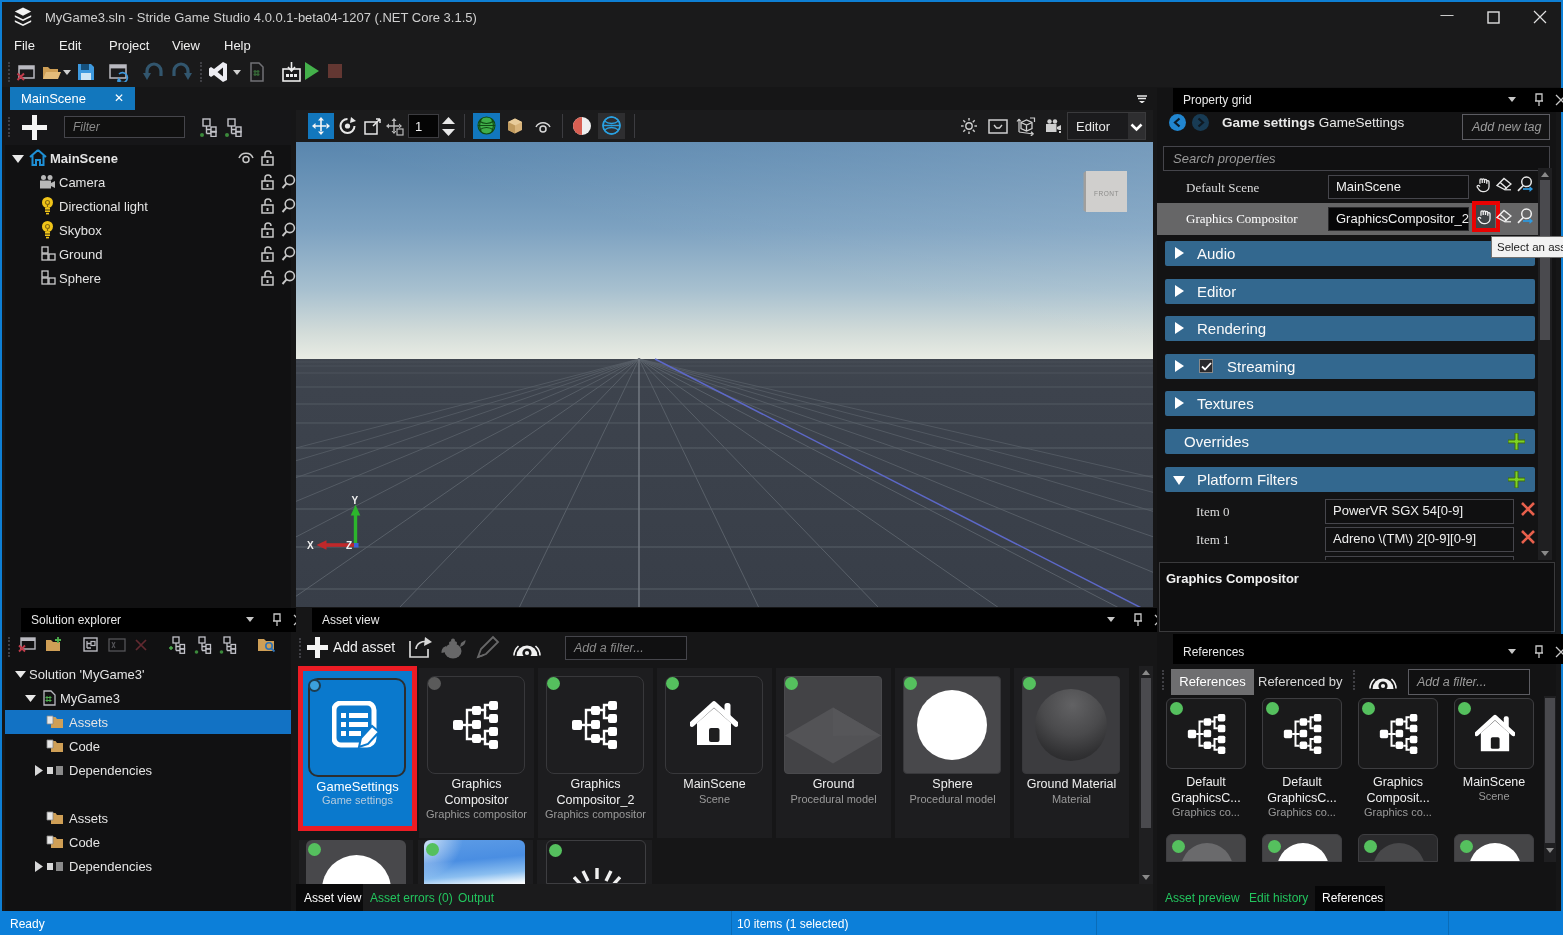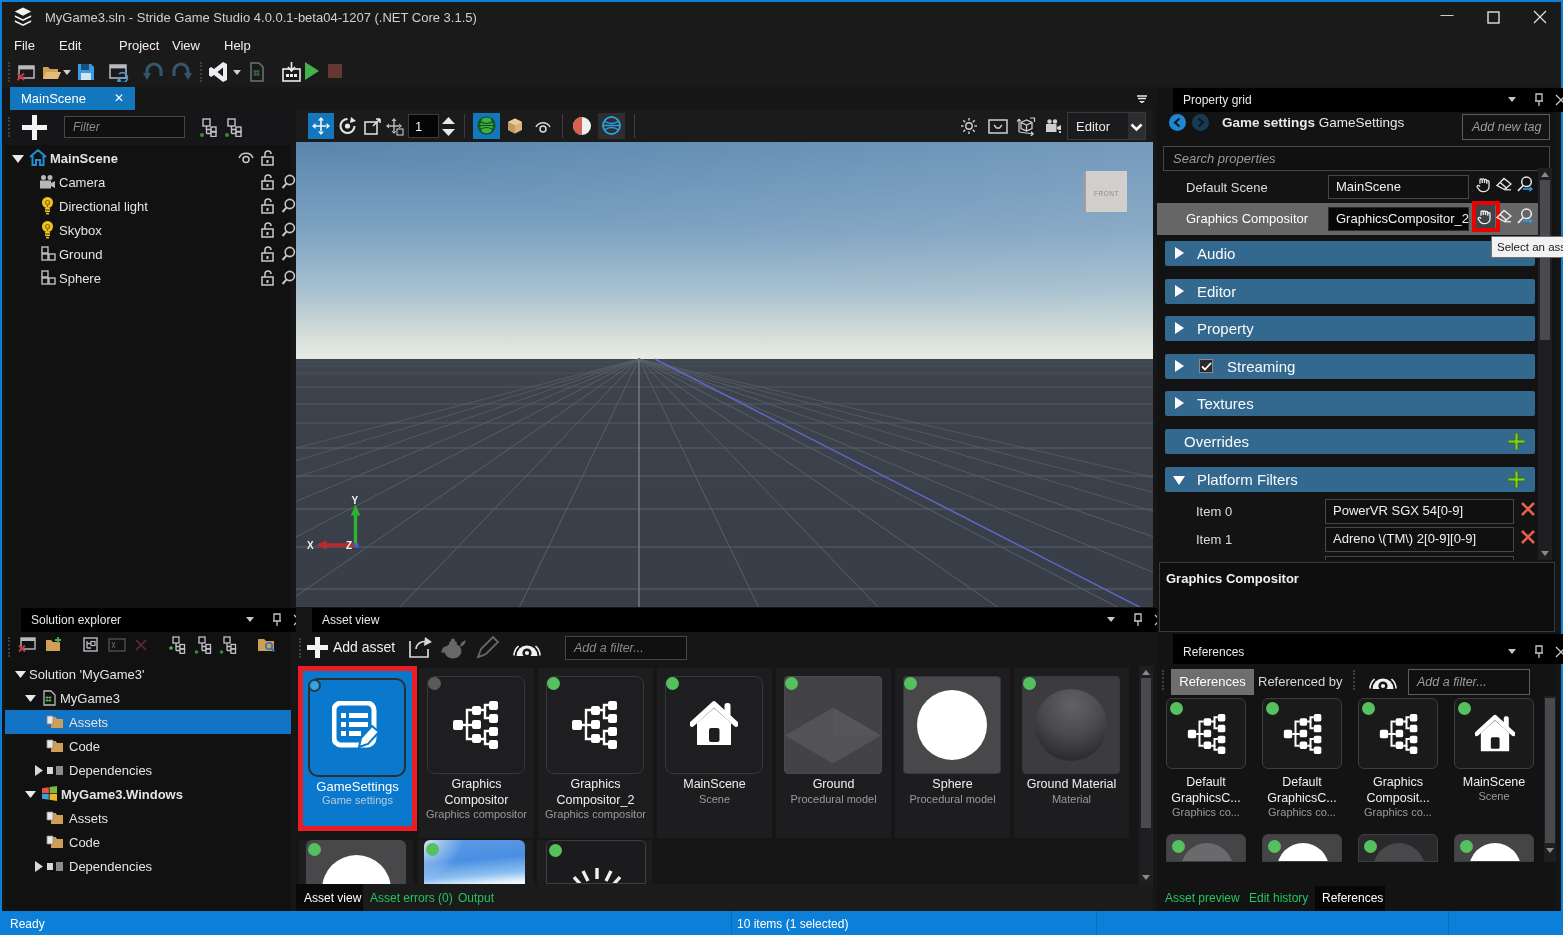--- a/index.html
+++ b/index.html
@@ -41,21 +41,21 @@
 #viewport { left:296px; top:142px; width:857px; height:465px; background:#3d434d; }
 
 #assetpanel { left:296px; top:608px; width:857px; height:303px; background:#161617; }
 
 #proppanel { left:1157px; top:88px; width:399px; height:546px; background:#131314; }
 .secthead { position:absolute; left:8px; width:370px; height:25px; background:#33688f; border-radius:2px; color:#fafafa; }
 .secthead .t { position:absolute; left:32px; top:4px; font-size:15px; }
 .tri-r { position:absolute; width:0; height:0; border:6px solid transparent; border-left:9px solid #fff; }
 .tri-d { position:absolute; width:0; height:0; border:6px solid transparent; border-top:9px solid #fff; }
 .pinput { position:absolute; background:#101011; border:1px solid #46464c; color:#f0f0f0; font-size:13px; padding-top:3px; padding-left:7px; }
-.plabel { position:absolute; font-size:13px; color:#dcdcdc; }
+.plabel { position:absolute; font-size:13px; color:#dcdcdc;font-family:Liberation Serif, serif; }
 
 #refpanel { left:1157px; top:634px; width:399px; height:277px; background:#131314; }
 
 #statusbar { left:0; top:911px; width:1563px; height:24px; background:#0c7fd9; }
 #statusbar .s { position:absolute; top:6px; font-size:12px; color:#fff; }
 #statusbar .sep { position:absolute; top:0; width:1px; height:24px; background:#0a6cb8; }
 
 .tile { position:absolute; width:115px; height:170px; background:#1d1d1f; }
 .tile .sq { position:absolute; left:8px; top:8px; width:98px; height:98px; background:#1e1e20; border:1px solid #38383b; border-radius:8px; }
 .tile .nm { position:absolute; left:0; top:108px; width:115px; text-align:center; font-size:12.5px; color:#f0f0f0; line-height:16px; }
@@ -88,21 +88,21 @@
 <div id="titletext" class="abs">MyGame3.sln - Stride Game Studio 4.0.0.1-beta04-1207 (.NET Core 3.1.5)</div>
 <div class="abs winbtn" style="left:1434px;top:7px;">—</div>
 <svg class="abs" style="left:1487px;top:11px;" width="13" height="13">
     <rect x="1" y="1" width="11" height="11" fill="none" stroke="#e0e0e0" stroke-width="1.4"></rect>
   </svg>
 <svg class="abs" style="left:1533px;top:10px;" width="14" height="14">
     <path d="M1 1 L13 13 M13 1 L1 13" stroke="#e0e0e0" stroke-width="1.2"></path>
   </svg>
 <div class="abs menuitem" style="left:14px;">File</div>
 <div class="abs menuitem" style="left:59px;">Edit</div>
-<div class="abs menuitem" style="left:119px;">Project</div>
+<div class="abs menuitem" style="left:109px;">Project</div>
 <div class="abs menuitem" style="left:172px;">View</div>
 <div class="abs menuitem" style="left:224px;">Help</div>
 
 <div class="abs grip" style="left:8px;top:62px;"></div>
 <svg class="abs" style="left:16px;top:63px;" width="20" height="19">
   <rect x="3" y="3" width="15" height="12" fill="none" stroke="#b9b9c0" stroke-width="1.5"></rect>
   <rect x="3" y="3" width="15" height="3.4" fill="#b9b9c0"></rect>
   <path d="M1.5 10.5 L8 17 M8 10.5 L1.5 17" stroke="#c13b4a" stroke-width="2"></path>
 </svg>
 <svg class="abs" style="left:42px;top:63px;" width="20" height="18">
@@ -391,32 +391,20 @@
   </div>
   <div class="srow" style="top:150px;">
     <svg class="abs" style="left:30px;top:7px;" width="8" height="11">
         <path d="M0 0 L8 5.5 L0 11 Z" fill="#d8d8d8"></path>
       </svg>
     <svg class="abs" style="left:42px;top:8px;" width="16" height="9">
         <rect x="0" y="1" width="6" height="7" fill="#d8d8d8"></rect>
         <rect x="9" y="0" width="7" height="9" fill="#8a8a8a"></rect>
       </svg>
     <span class="lbl" style="left:64px;">Dependencies</span>
-  </div>
-  <div class="srow" style="top:174px;">
-    <svg class="abs" style="left:20px;top:9px;" width="11" height="7">
-        <path d="M0 0 L11 0 L5.5 7 Z" fill="#e8e8e8"></path>
-      </svg>
-    <svg class="abs" style="left:37px;top:4px;" width="15" height="15" viewBox="0 0 15 15">
-      <path d="M0 2.2 L6.8 1.2 L6.8 7 L0 7 Z" fill="#e85045"></path>
-        <path d="M7.6 1.1 L15 0 L15 7 L7.6 7 Z" fill="#7fba3c"></path>
-      <path d="M0 7.8 L6.8 7.8 L6.8 13.7 L0 12.7 Z" fill="#3f9fd8"></path>
-        <path d="M7.6 7.8 L15 7.8 L15 14.9 L7.6 13.8 Z" fill="#f0b52c"></path>
-    </svg>
-    <span class="lbl" style="left:56px;font-weight:bold;">MyGame3.Windows</span>
   </div>
   <div class="srow" style="top:198px;">
     <svg class="abs" style="left:41px;top:4px;" width="18" height="16">
         <path d="M5 3 L5 14 L17 14 L17 5 L11 5 L9.5 3 Z" fill="#cf9f56"></path>
         <path d="M1 2 L7 2 L7 10 L1 10 Z" fill="#e8e8e8"></path>
         <path d="M1 2 L7 2 L7 10 L1 10 Z" fill="none" stroke="#888" stroke-width="0.8"></path>
       </svg>
     <span class="lbl" style="left:64px;">Assets</span>
   </div>
   <div class="srow" style="top:222px;">
@@ -861,21 +849,21 @@
   <div class="secthead" style="top:153px;">
       <div class="tri-r" style="left:10px;top:6px;"></div>
       <span class="t">Audio</span>
     </div>
   <div class="secthead" style="top:191px;">
       <div class="tri-r" style="left:10px;top:6px;"></div>
       <span class="t">Editor</span>
     </div>
   <div class="secthead" style="top:228px;">
       <div class="tri-r" style="left:10px;top:6px;"></div>
-      <span class="t">Property</span>
+      <span class="t">Rendering</span>
     </div>
   <div class="secthead" style="top:266px;">
       <div class="tri-r" style="left:10px;top:6px;"></div>
     <div class="abs" style="left:34px;top:5px;width:14px;height:14px;background:#2a2a2c;border:1px solid #8a8a8a;"></div>
     <svg class="abs" style="left:36px;top:8px;" width="11" height="9">
         <path d="M1 4.5 L4 7.5 L10 1" stroke="#fff" stroke-width="1.8" fill="none"></path>
       </svg>
     <span class="t" style="left:62px;">Streaming</span>
     </div>
   <div class="secthead" style="top:303px;">

